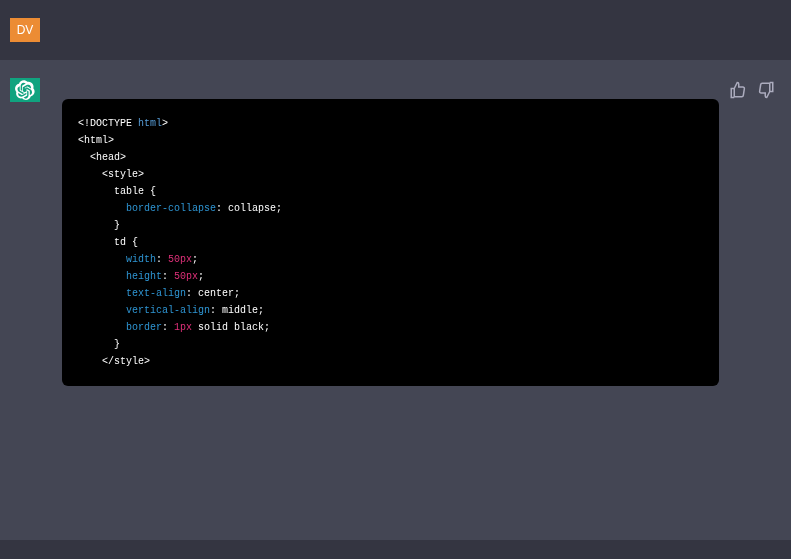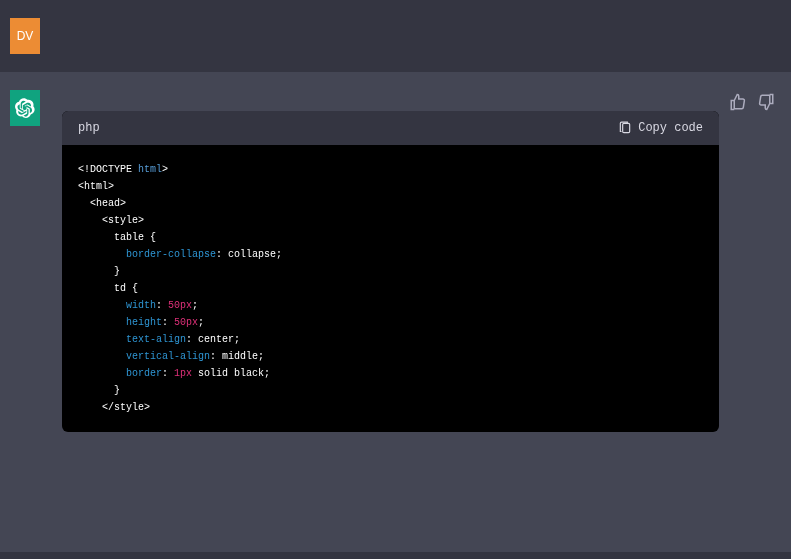--- a/index.html
+++ b/index.html
@@ -8,21 +8,21 @@
       font-family: -apple-system, BlinkMacSystemFont, "Segoe UI", Helvetica, Arial, sans-serif;
       width: 791px;
       height: 559px;
       overflow: hidden;
       color: #d1d5db;
     }
     .message-row { display: flex; align-items: flex-start; padding: 18px 10px 18px 10px; }
     .user-row { background: #343541; }
     .assistant-row { background: #444654; padding-bottom: 0; min-height: 480px; }
     .avatar {
-      width: 30px; height: 36px;
+      width: 30px; height: 24px;
       display: flex; align-items: center; justify-content: center;
       flex-shrink: 0; margin-right: 22px;
       font-size: 12px; font-weight: 500;
     }
     .user-avatar { background: #ec8c34; color: #fff; }
     .assistant-avatar { background: #10a37f; color: #fff; }
     .assistant-avatar svg { width: 20px; height: 20px; }
     .content { flex: 1; padding-top: 3px; font-size: 15.5px; line-height: 1.5; color: #ececf1; }
     .actions { display: flex; gap: 10px; padding-top: 3px; padding-right: 6px; }
     .action-btn { width: 18px; height: 18px; color: #acacbe; cursor: pointer; }
@@ -55,30 +55,20 @@
 </div>
 
 <div class="message-row assistant-row">
   <div class="avatar assistant-avatar">
     <svg viewBox="0 0 41 41" fill="none">
         <path d="M37.5 16.8c.9-2.7.6-5.7-.9-8.1-2.2-3.9-6.7-5.9-11-4.9C23.7 1.6 20.9.4 18 .4c-4.5 0-8.5 2.9-9.9 7.2-2.8.6-5.2 2.3-6.6 4.8-2.3 3.9-1.7 8.8 1.3 12.1-.9 2.7-.6 5.7.9 8.1 2.2 3.9 6.7 5.9 11 4.9 1.9 2.2 4.7 3.4 7.6 3.4 4.5 0 8.5-2.9 9.9-7.2 2.8-.6 5.2-2.3 6.6-4.8 2.3-3.9 1.7-8.8-1.3-12.1zM22.3 38.2c-1.8 0-3.5-.6-4.9-1.7l6.9-4c.4-.2.6-.6.6-1V21.7l2.9 1.7v8.1c0 3.7-2.9 6.7-5.5 6.7zM7.6 32c-.9-1.5-1.2-3.4-.9-5.1l6.9 4c.4.2.8.2 1.2 0l8.5-4.9v3.4l-7 4.1c-3.2 1.8-7.3.7-8.7-1.5zM5.7 16.1c.9-1.5 2.3-2.7 4-3.3v8.1c0 .4.2.8.6 1l8.5 4.9-2.9 1.7-7-4c-3.2-1.8-4.6-6-3.2-8.4zm24.1 5.6l-8.5-4.9 2.9-1.7 7 4c3.2 1.8 4.6 6 3.2 8.4-.9 1.5-2.3 2.7-4 3.3v-8.1c0-.4-.2-.8-.6-1zm2.9-4.4l-6.9-4c-.4-.2-.8-.2-1.2 0l-8.5 4.9v-3.4l7-4.1c3.2-1.8 7.3-.7 8.7 1.5.9 1.5 1.2 3.4.9 5.1zM14.5 22l-2.9-1.7v-8.1c0-3.7 2.9-6.7 5.5-6.7 1.8 0 3.5.6 4.9 1.7l-6.9 4c-.4.2-.6.6-.6 1V22zm1.6-3.4l3.8-2.2 3.8 2.2v4.4l-3.8 2.2-3.8-2.2v-4.4z" fill="#fff"></path>
       </svg>
   </div>
   <div class="content">
     <div class="code-block">
-      <div class="code-header">
-        <span>php</span>
-        <div class="copy-btn">
-          <svg viewBox="0 0 24 24" fill="none" stroke="currentColor" stroke-width="2">
-              <rect x="8" y="4" width="12" height="16" rx="2"></rect>
-              <path d="M16 4V2H6a2 2 0 0 0-2 2v14h2"></path>
-            </svg>
-          <span>Copy code</span>
-        </div>
-      </div>
       <div class="code-body" id="code-body"><span class="t-doctype">&lt;!DOCTYPE </span><span class="t-doctype-kw">html</span><span class="t-doctype">&gt;</span>
 <span class="t-tag">&lt;html&gt;</span>
 <span class="t-tag">  &lt;head&gt;</span>
 <span class="t-tag">    &lt;style&gt;</span>
 <span class="t-val">      table {</span>
 <span class="t-val">        </span><span class="t-prop">border-collapse</span><span class="t-val">: collapse;</span>
 <span class="t-val">      }</span>
 <span class="t-val">      td {</span>
 <span class="t-val">        </span><span class="t-prop">width</span><span class="t-val">: </span><span class="t-num">50px</span><span class="t-val">;</span>
 <span class="t-val">        </span><span class="t-prop">height</span><span class="t-val">: </span><span class="t-num">50px</span><span class="t-val">;</span>

